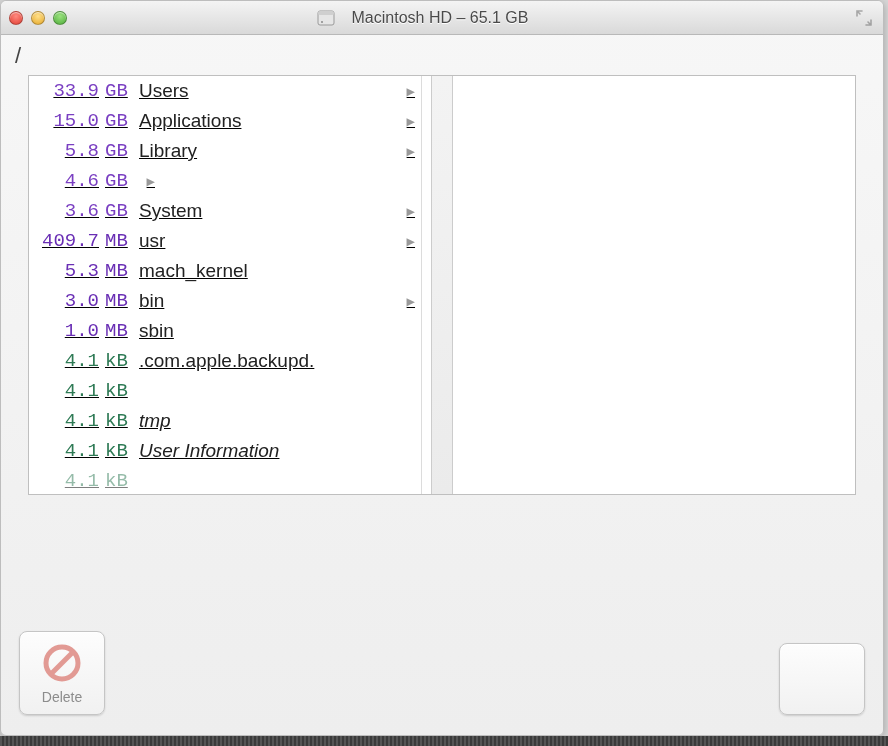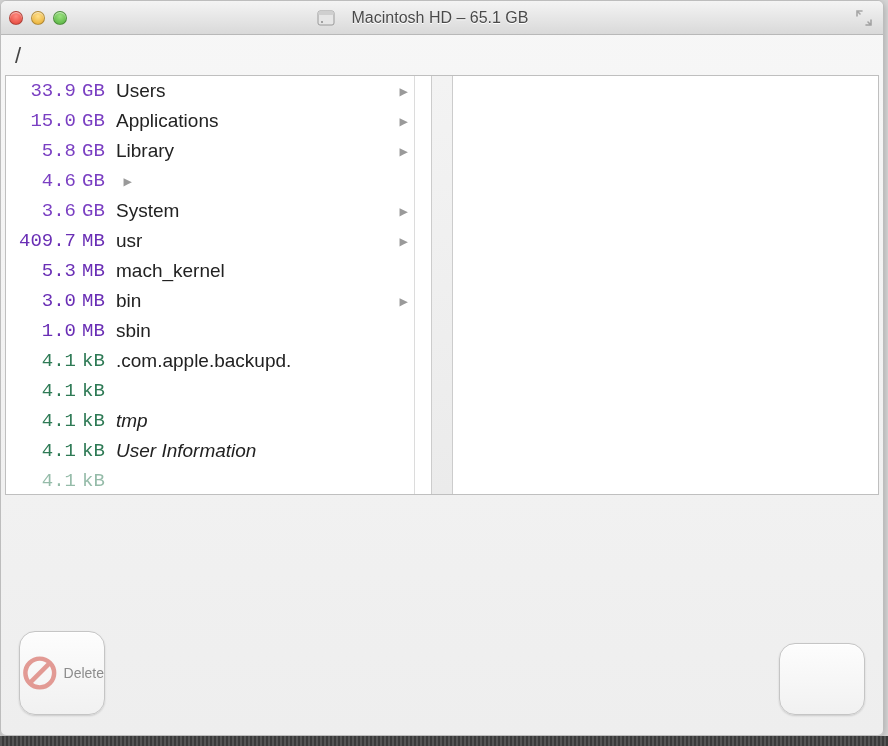--- a/index.html
+++ b/index.html
@@ -34,25 +34,26 @@
   .fullscreen-icon { position:absolute; right:10px; top:8px; width:18px; height:18px; opacity:.55; }
 
   
   .pathbar {
     margin: 8px 14px 6px 14px;
     font-size: 22px; color: #444;
   }
 
   
   .columns {
-    margin: 0 4px;
+    margin: 0 27px;
     height: 420px;
-    display: flex; gap: 16px;
+    display: flex; gap: 9px;
     border: 1px solid #bfbfbf;
     background: #fff;
+    text-decoration: underline;
   }
   .col {
     flex: 1 1 50%;
     border-right: 1px solid #dcdcdc;
     overflow: hidden;
     position: relative;
     background:#fff;
   }
   .col:last-child { border-right: none; }
   .col-gap { width: 22px; flex:0 0 22px; background: linear-gradient(#f3f3f3,#ebebeb); border-left:1px solid #ccc; border-right:1px solid #ccc; }
@@ -79,23 +80,23 @@
 
   
   .toolbar {
     margin-top: auto;
     padding: 14px 18px 20px 18px;
     display:flex; justify-content:space-between; align-items:flex-end;
   }
   .tb-btn {
     width:86px; height:84px;
     background: linear-gradient(#fdfdfd,#f1f1f1);
-    border:1px solid #c5c5c5; border-radius:16px;
+    border:1px solid #c5c5c5; border-radius:8px;
     box-shadow: 0 1px 0 #fff inset, 0 1px 2px rgba(0,0,0,.15);
-    display:flex; align-items:center; justify-content:center; gap:4px;
+    display:flex; flex-direction:column; align-items:center; justify-content:center; gap:4px;
     font-size:14px; color:#888;
   }
   .tb-btn.empty { width:86px; height:72px; }
   .no-icon { width:44px; height:44px; }
   .tb-label { color:#8c8c8c; }
 
   .bottom-strip {
     position:absolute; left:0; right:0; bottom:0; height:10px;
     background: repeating-linear-gradient(90deg,#555 0,#555 2px,#3a3a3a 2px,#3a3a3a 4px);
   }

